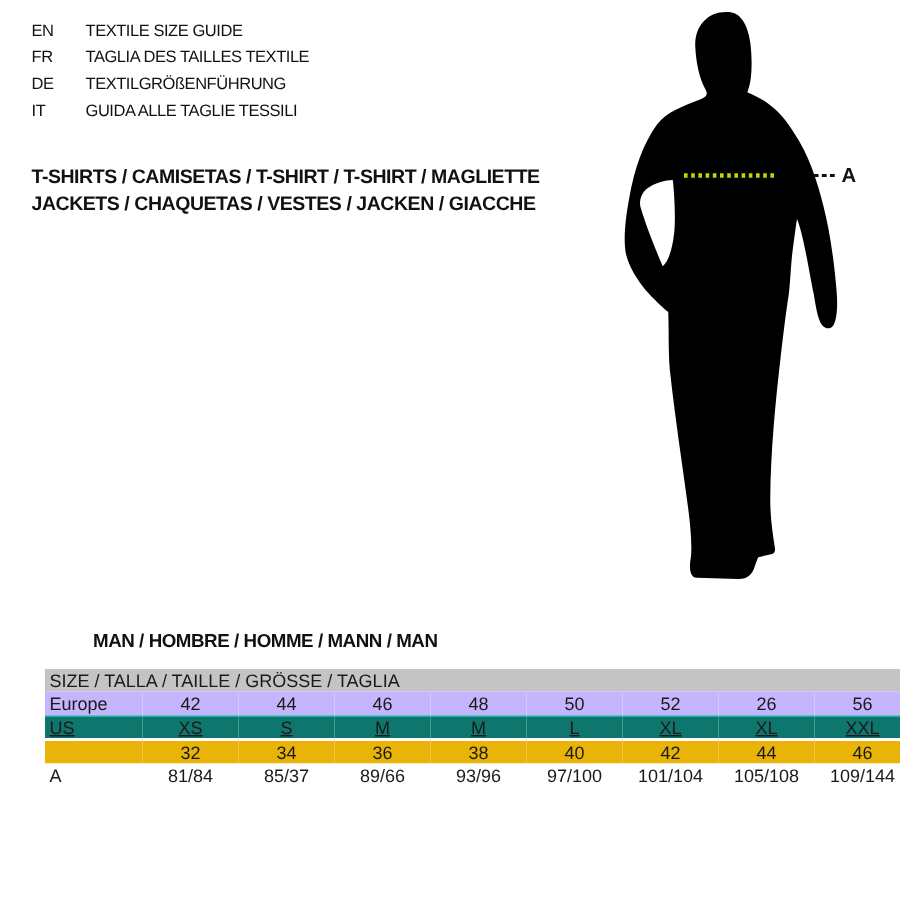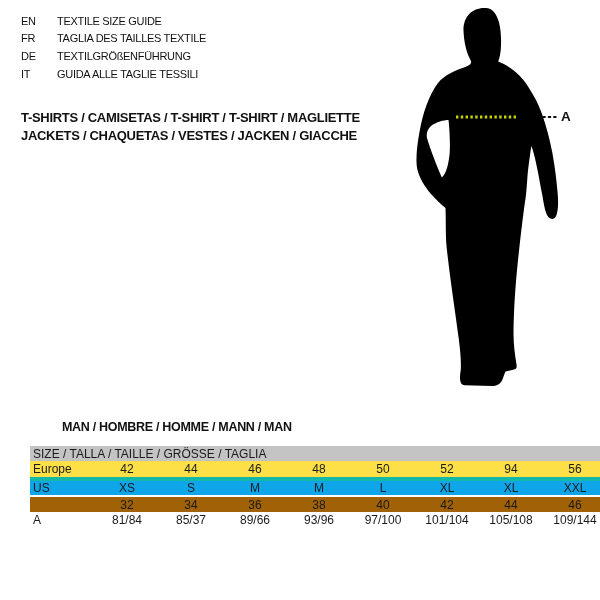--- a/index.html
+++ b/index.html
@@ -46,23 +46,23 @@
     position: absolute; left: 30px; top: 446px;
     width: 577px; border-collapse: collapse; table-layout: fixed;
     font-size: 12px; color: #1a1a1a;
   }
   .size-table td { padding: 0; text-align: center; vertical-align: middle; }
   .size-table td.lbl { text-align: left; padding-left: 3px; }
   .t-head td {
     background: #c4c4c4; text-align: left; padding-left: 3px;
     height: 15px; font-size: 12px;
   }
-  .r-europe td { background: #fde047; height: 16px; border-bottom: 4px solid #14b8a6; }
-  .r-us td     { background: #0ea5e9; height: 14px; border-bottom: 2px solid #ffffff; }
-  .r-blank td  { background: #a16207; height: 15px; }
+  .r-europe td { background: #c4b5fd; height: 16px; border-bottom: 1px solid #14b8a6; }
+  .r-us td     { background: #0f766e; height: 14px; border-bottom: 2px solid #ffffff; text-decoration: underline; }
+  .r-blank td  { background: #eab308; height: 15px; }
   .r-a td      { background: #ffffff; height: 16px; }
 
   
   .footnote {
     position: absolute; left: 18px; top: 549px;
     font-size: 12.5px; font-weight: bold; letter-spacing: -0.3px; white-space: nowrap;
   }
 </style>
 </head>
 <body>
@@ -161,21 +161,21 @@
         <td colspan="9">SIZE / TALLA / TAILLE / GRÖSSE / TAGLIA</td>
       </tr>
       <tr class="r-europe">
         <td class="lbl">Europe</td>
         <td>42</td>
         <td>44</td>
         <td>46</td>
         <td>48</td>
         <td>50</td>
         <td>52</td>
-        <td>94</td>
+        <td>26</td>
         <td>56</td>
       </tr>
       <tr class="r-us">
         <td class="lbl">US</td>
         <td>XS</td>
         <td>S</td>
         <td>M</td>
         <td>M</td>
         <td>L</td>
         <td>XL</td>

